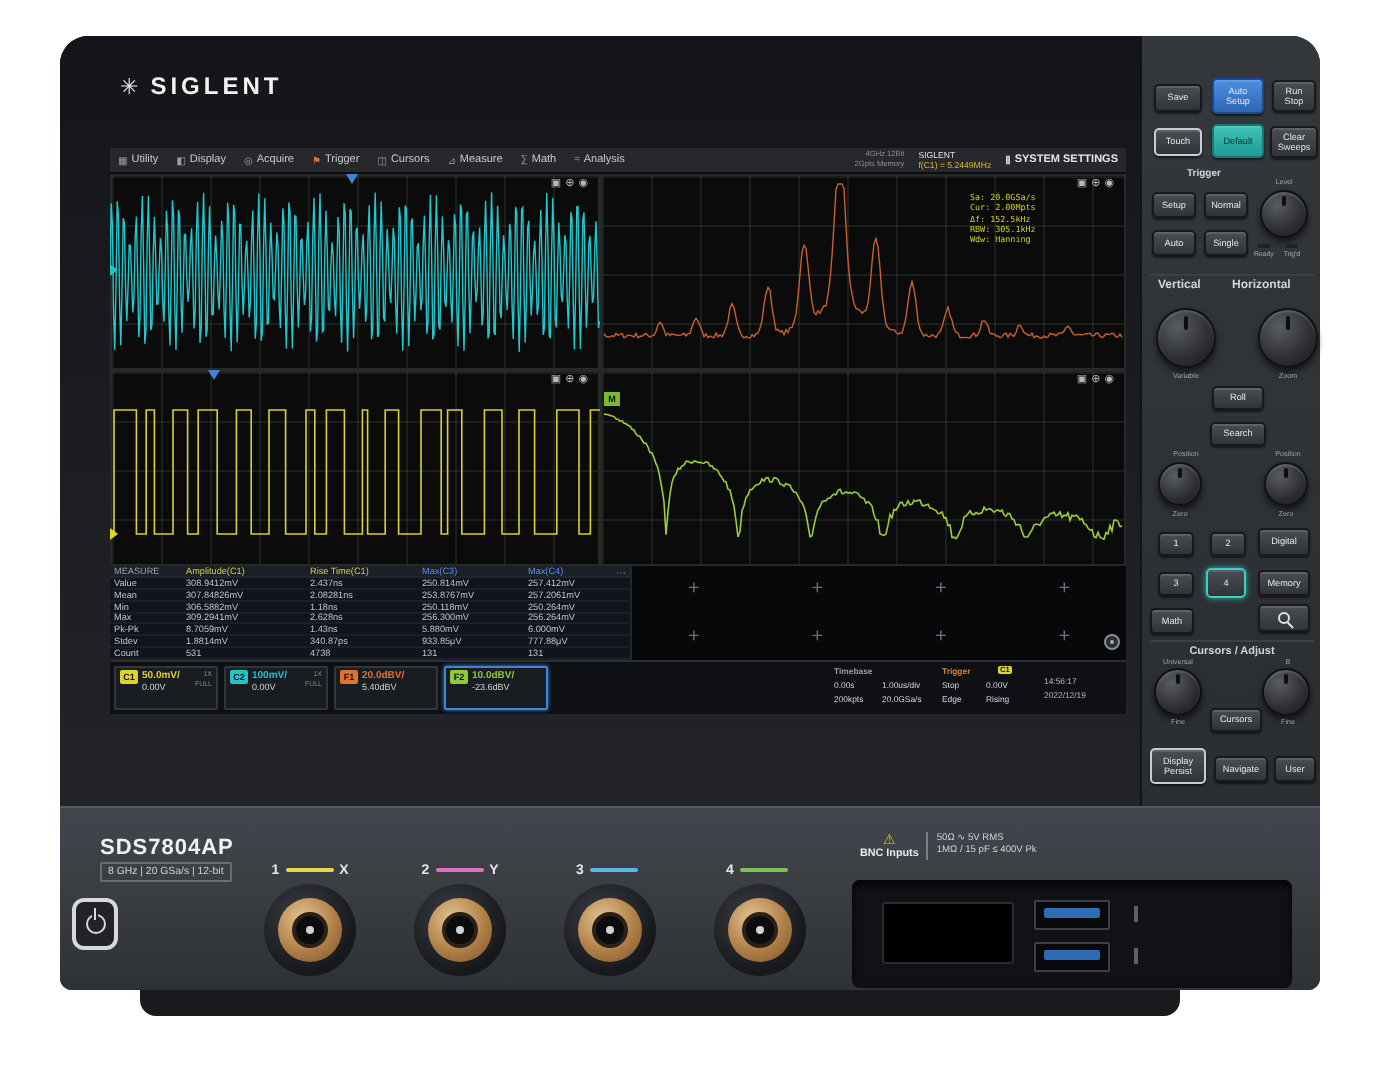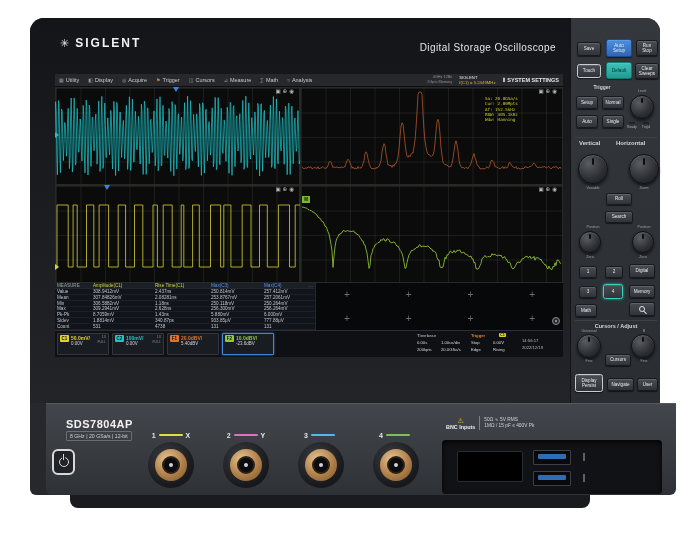--- a/index.html
+++ b/index.html
@@ -1,21 +1,21 @@
 <!DOCTYPE html>
 <html><head>
 <meta charset="utf-8">
 <style>
   *{box-sizing:border-box;margin:0;padding:0}
   html,body{width:690px;height:534px;background:#ffffff;font-family:"Liberation Sans",sans-serif;overflow:hidden}
   .stage{position:relative;width:690px;height:534px}
   .device{position:absolute;left:30px;top:18px;width:630px;height:477px;background:#26282c;border-radius:14px 14px 6px 6px}
   .bezel{position:absolute;left:0;top:0;width:540px;height:385px;background:linear-gradient(#141518,#222428);border-radius:14px 0 0 0}
   .ctrl{position:absolute;left:540px;top:0;width:90px;height:385px;background:linear-gradient(#34373c,#2a2d31);border-radius:0 14px 0 0;border-left:1px solid #121316}
-  .front{position:absolute;left:16px;top:385px;width:630px;height:92px;background:linear-gradient(#43464c,#2e3135);border-top:1px solid #55585e;border-radius:0 0 6px 6px}
+  .front{position:absolute;left:0;top:385px;width:630px;height:92px;background:linear-gradient(#43464c,#2e3135);border-top:1px solid #55585e;border-radius:0 0 6px 6px}
   .base{position:absolute;left:70px;top:495px;width:520px;height:13px;background:#1a1b1e;border-radius:0 0 8px 8px}
   
   .brand{position:absolute;left:30px;top:18px;color:#f2f2f2;font-weight:bold;font-size:12px;letter-spacing:2px;display:flex;align-items:center;gap:4px}
   .swirl{font-size:11px;color:#e8e8e8;font-weight:normal}
   .scrtitle{position:absolute;right:14px;top:24px;color:#e3e3e3;font-size:10px;letter-spacing:.4px}
   .spo{position:absolute;left:415px;top:344px;width:130px;text-align:center;color:#b9bdc3}
   .spo .big{font-size:13px;font-weight:bold;font-style:italic;letter-spacing:3px}
   .spo .sub{font-size:5px;color:#9aa0a6;margin-top:1px}
   
   .lcd{position:absolute;left:25px;top:56px;width:508px;height:283px;background:#07080a;overflow:hidden}
@@ -112,21 +112,20 @@
 <body>
 
 <div class="stage">
   <div class="device">
 
     <div class="bezel">
       <div class="brand">
         <span class="swirl">✳</span>
         <span>SIGLENT</span>
       </div>
-      <div class="scrtitle">Digital Storage Oscilloscope</div>
 
       <div class="lcd">
         <div class="menubar">
           <span class="mitem">
               <span class="mi">▦</span>
               <span>Utility</span>
             </span>
           <span class="mitem">
               <span class="mi">◧</span>
               <span>Display</span>

